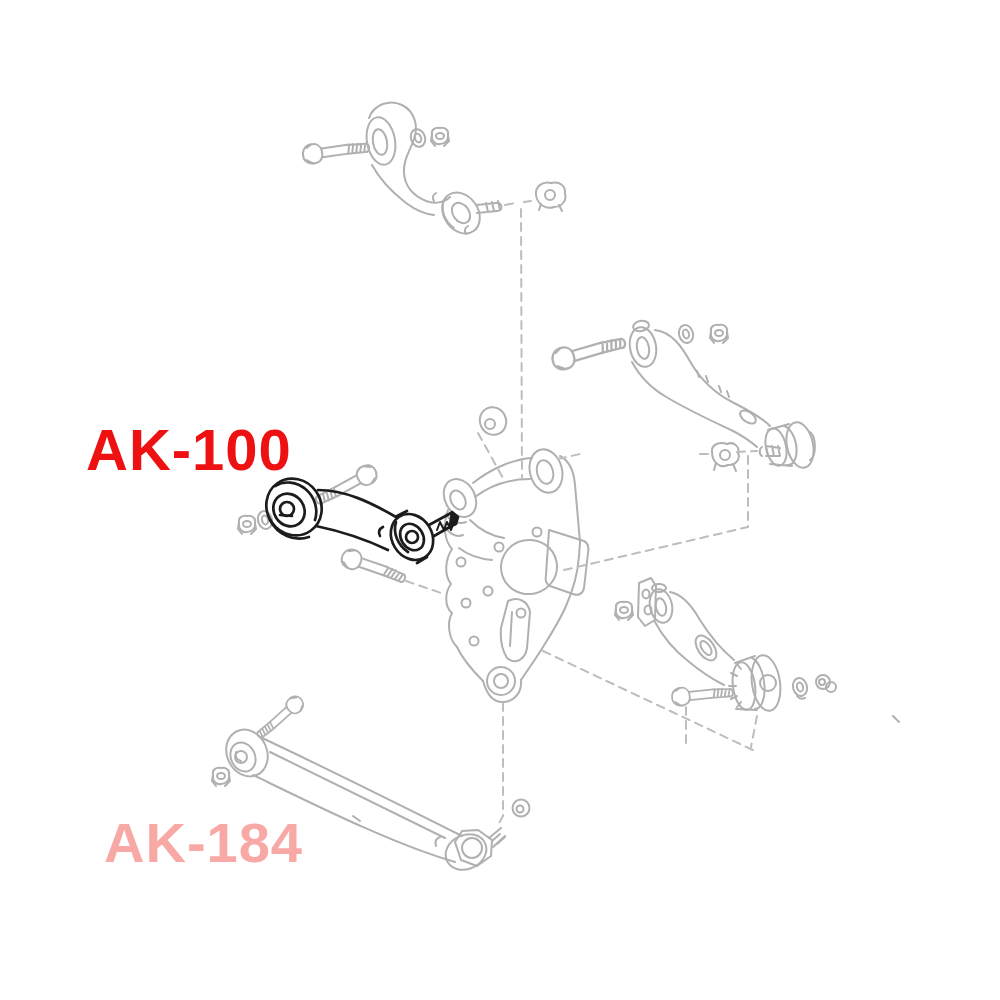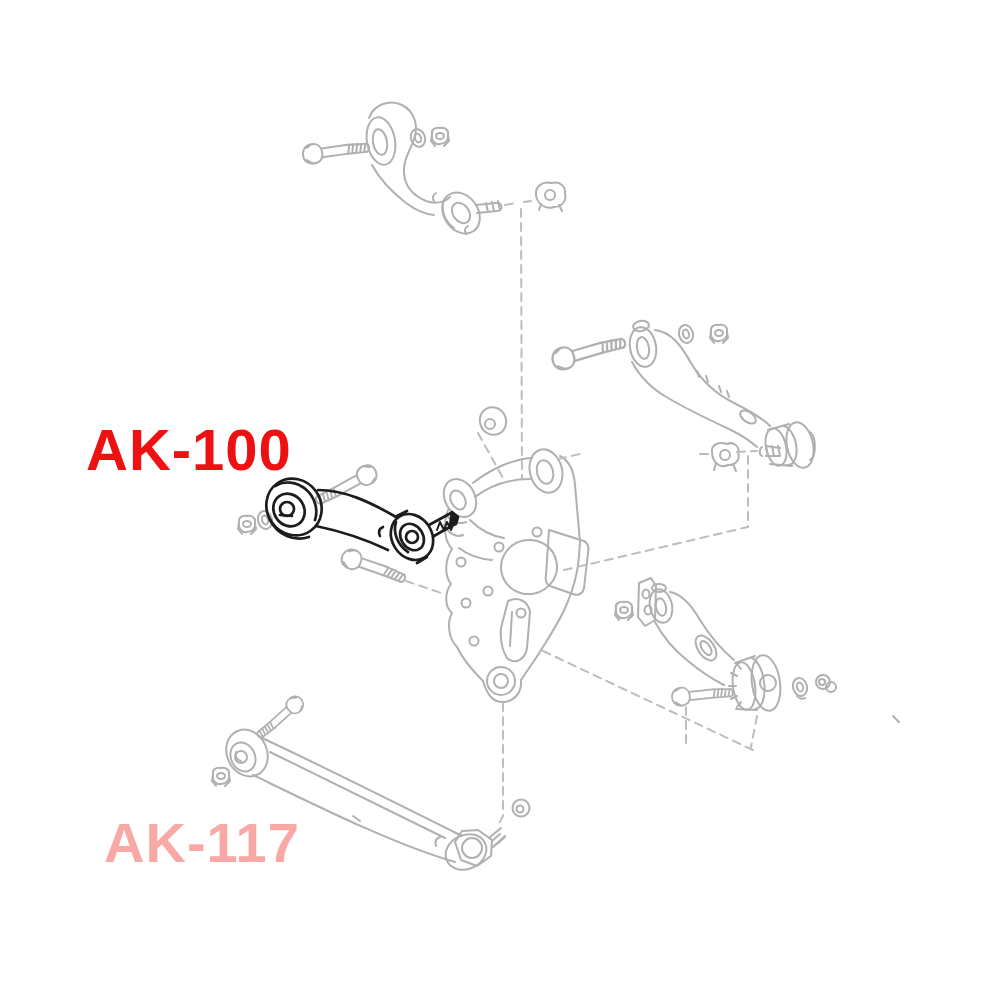--- a/index.html
+++ b/index.html
@@ -219,15 +219,15 @@
     <path d="M397,516 l10,-5 M427,557 l-10,6"></path>
     <path d="M429,525 L451,513 M434,536 L455,524"></path>
     <path d="M437,530 l3,-8 l4,8 l3,-8 l4,8 l3,-8" stroke-width="2"></path>
     <path d="M452,512 L458,517 L456,524 L450,526 Z" fill="#1c1c1c"></path>
     <path d="M383,527 q-6,3 -3,9"></path>
   </g>
 </svg>
 
 <div class="part-label primary">AK-100</div>
 
-<div class="part-label secondary">AK-117</div>
+<div class="part-label secondary">AK-184</div>
 
 </div>
 
 </body></html>

